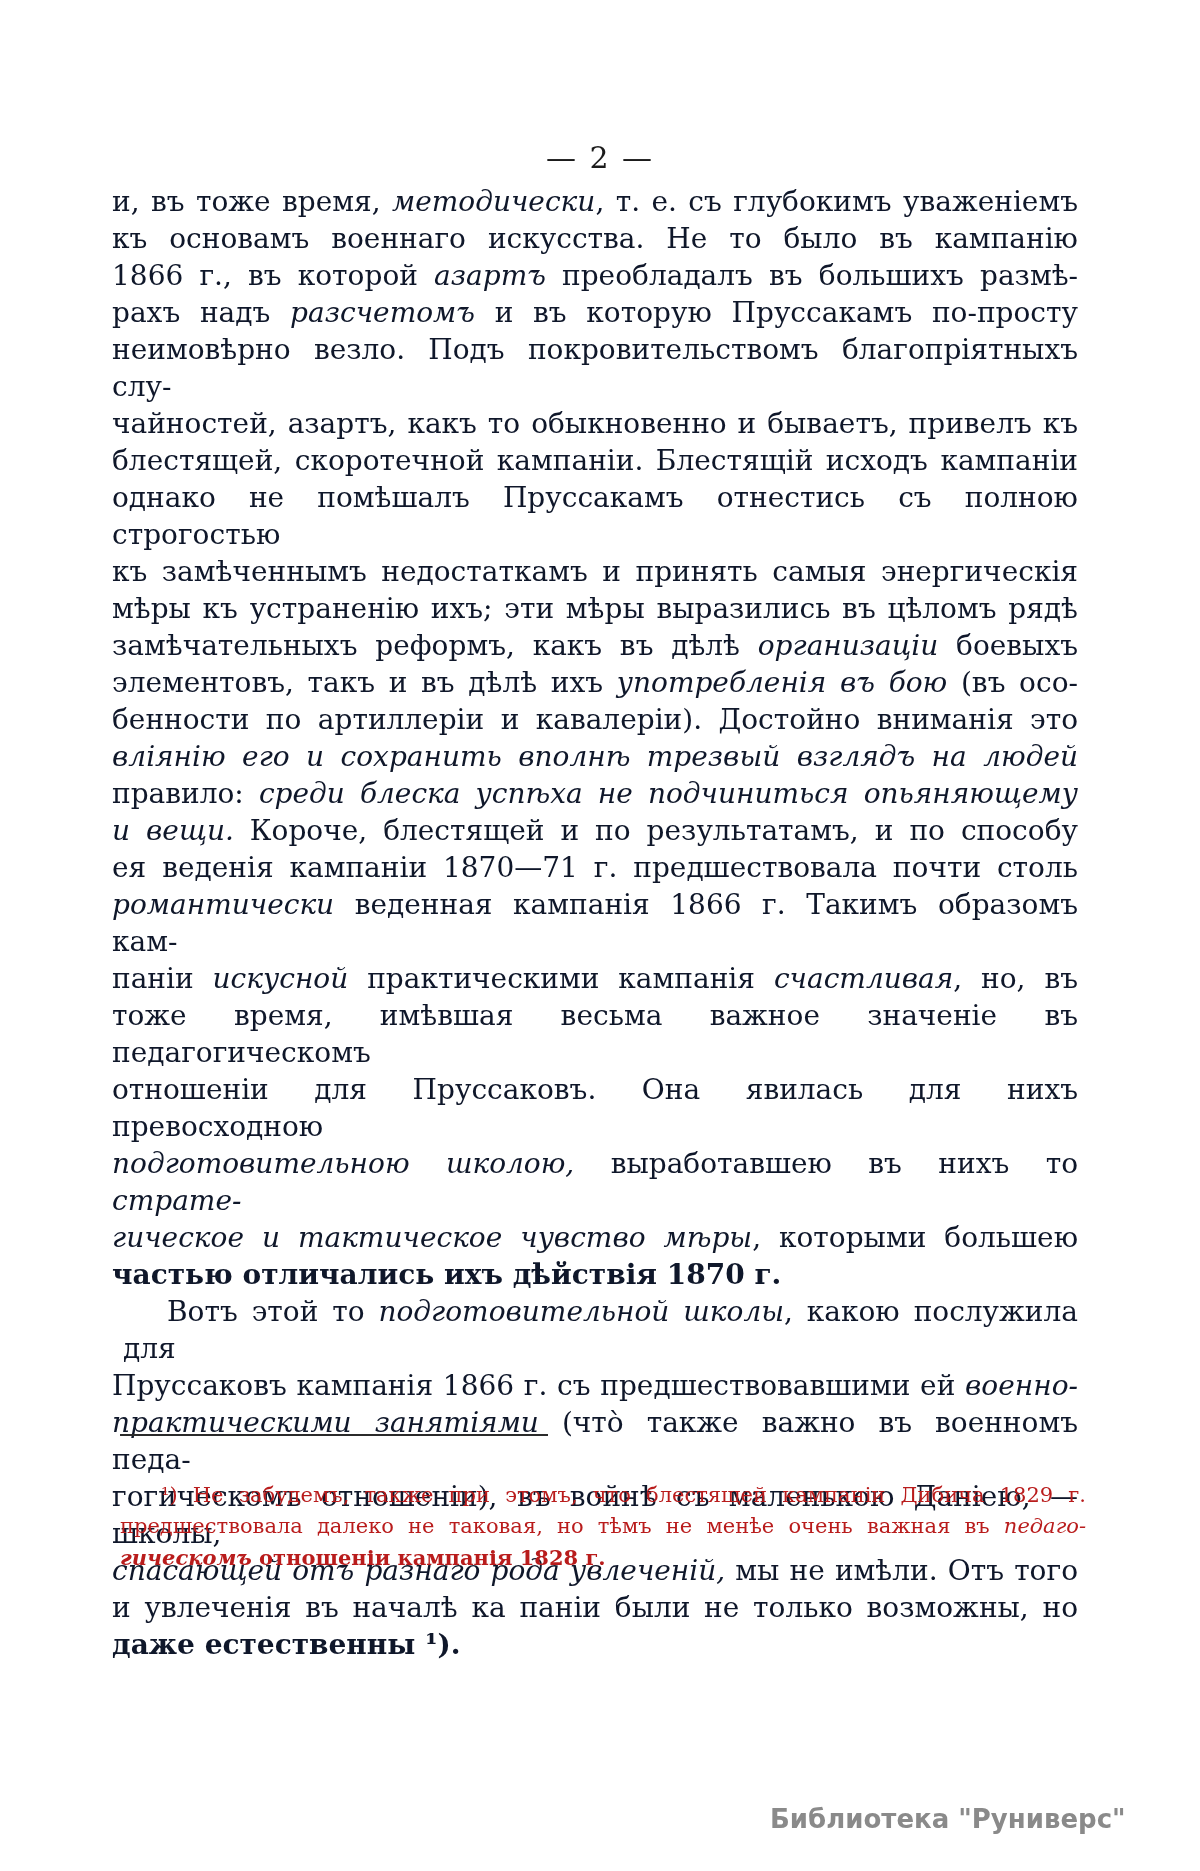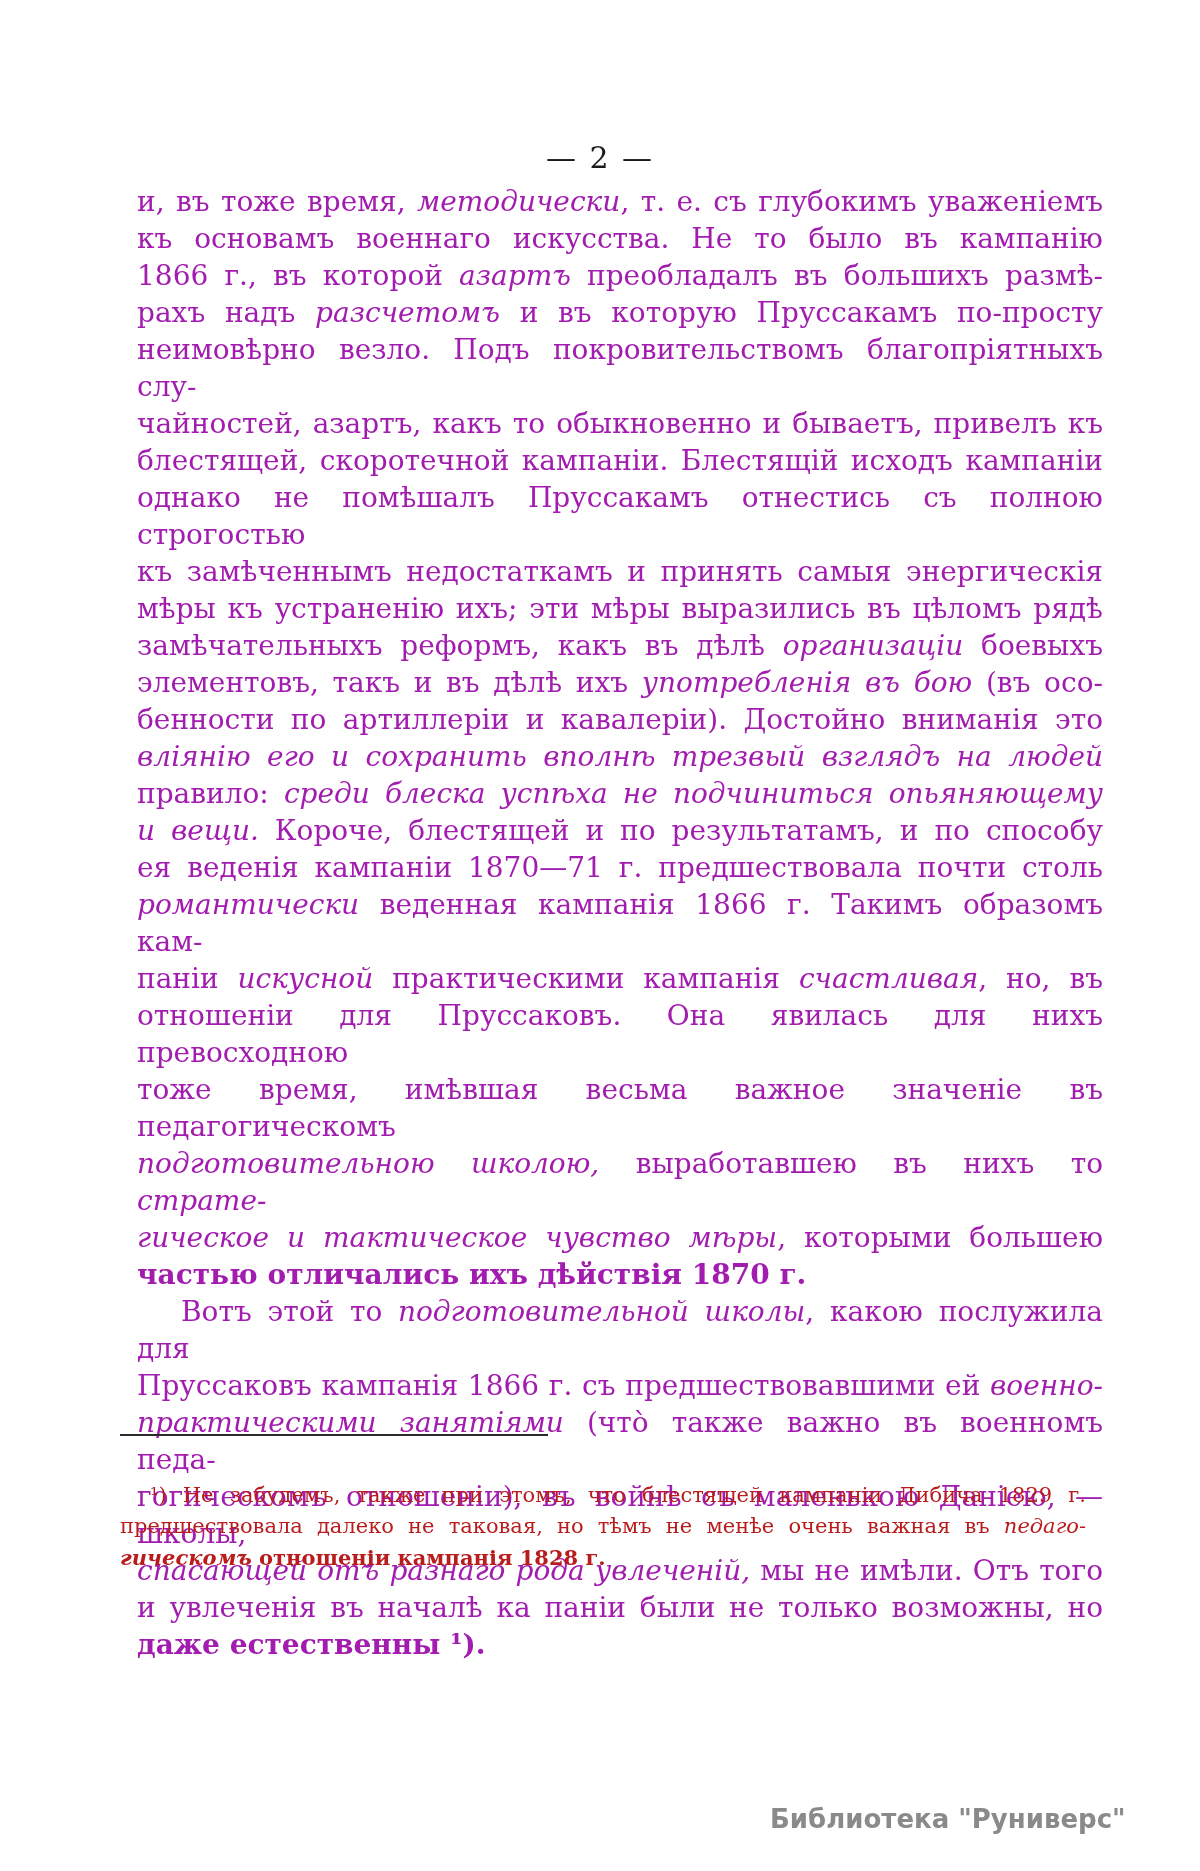--- a/index.html
+++ b/index.html
@@ -18,25 +18,25 @@
   #page-number {
     position: absolute;
     top: 140px; left: 0; width: 1200px;
     text-align: center;
     font-size: 30px;
     letter-spacing: 2px;
     color: #1b1b1b;
   }
   #body-text {
     position: absolute;
-    top: 183px; left: 137px;
+    top: 183px; left: 112px;
     width: 966px;
     font-size: 28px;
     line-height: 37px;
-    color: #a21caf;
+    color: #0f172a;
   }
   #footnote-rule {
     position: absolute;
     top: 1434px; left: 120px;
     width: 428px; height: 2px;
     background: #2b2b2b;
   }
   #footnote-text {
     position: absolute;
     top: 1480px; left: 120px;
@@ -47,21 +47,21 @@
   }
   .line {
     text-align: justify;
     text-align-last: justify;
     white-space: normal;
   }
   .line.last {
     text-align-last: left;
     font-weight: bold;
   }
-  .line.indent { text-indent: 44px; }
+  .line.indent { text-indent: 44px; margin-left: 11px; }
   #footnote-text .line.indent { text-indent: 30px; }
   .it { font-style: italic; }
   #watermark {
     position: absolute;
     top: 1804px; left: 770px;
     font-family: "DejaVu Sans", sans-serif;
     font-weight: bold;
     font-size: 26px;
     color: #8a8a8a;
     white-space: nowrap;
@@ -87,22 +87,22 @@
       <div class="line"><span>мѣры къ устраненію ихъ; эти мѣры выразились въ цѣломъ рядѣ</span></div>
       <div class="line"><span>замѣчательныхъ реформъ, какъ въ дѣлѣ </span><span class="it">организаціи</span><span> боевыхъ</span></div>
       <div class="line"><span>элементовъ, такъ и въ дѣлѣ ихъ </span><span class="it">употребленія въ бою</span><span> (въ осо-</span></div>
       <div class="line"><span>бенности по артиллеріи и кавалеріи). Достойно вниманія это</span></div>
       <div class="line"><span class="it">вліянію его и сохранить вполнѣ трезвый взглядъ на людей</span></div>
       <div class="line"><span>правило: </span><span class="it">среди блеска успѣха не подчиниться опьяняющему</span></div>
       <div class="line"><span class="it">и вещи.</span><span> Короче, блестящей и по результатамъ, и по способу</span></div>
       <div class="line"><span>ея веденія кампаніи 1870—71 г. предшествовала почти столь</span></div>
       <div class="line"><span class="it">романтически</span><span> веденная кампанія 1866 г. Такимъ образомъ кам-</span></div>
       <div class="line"><span>паніи </span><span class="it">искусной</span><span> практическими кампанія </span><span class="it">счастливая</span><span>, но, въ</span></div>
+      <div class="line"><span>тоже время, имѣвшая весьма важное значеніе въ педагогическомъ</span></div>
       <div class="line"><span>отношеніи для Пруссаковъ. Она явилась для нихъ превосходною</span></div>
-      <div class="line"><span>тоже время, имѣвшая весьма важное значеніе въ педагогическомъ</span></div>
       <div class="line"><span class="it">подготовительною школою,</span><span> выработавшею въ нихъ то </span><span class="it">страте-</span></div>
       <div class="line"><span class="it">гическое и тактическое чувство мѣры</span><span>, которыми большею</span></div>
       <div class="line last"><span>частью отличались ихъ дѣйствія 1870 г.</span></div>
       <div class="line indent"><span>Вотъ этой то </span><span class="it">подготовительной школы</span><span>, какою послужила для</span></div>
       <div class="line"><span>Пруссаковъ кампанія 1866 г. съ предшествовавшими ей </span><span class="it">военно-</span></div>
       <div class="line"><span class="it">практическими занятіями</span><span> (что̀ также важно въ военномъ педа-</span></div>
       <div class="line"><span>гогическомъ отношеніи), въ войнѣ съ маленькою Даніею, — школы,</span></div>
       <div class="line"><span class="it">спасающей отъ разнаго рода увлеченій,</span><span> мы не имѣли. Отъ того</span></div>
       <div class="line"><span>и увлеченія въ началѣ ка паніи были не только возможны, но</span></div>
       <div class="line last"><span>даже естественны ¹).</span></div>

